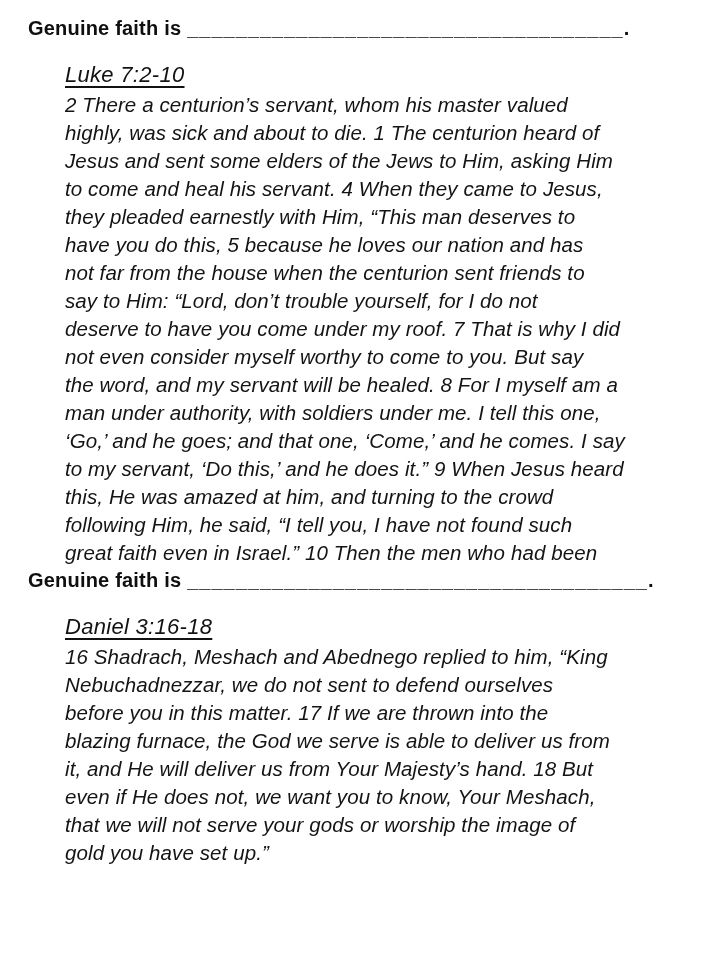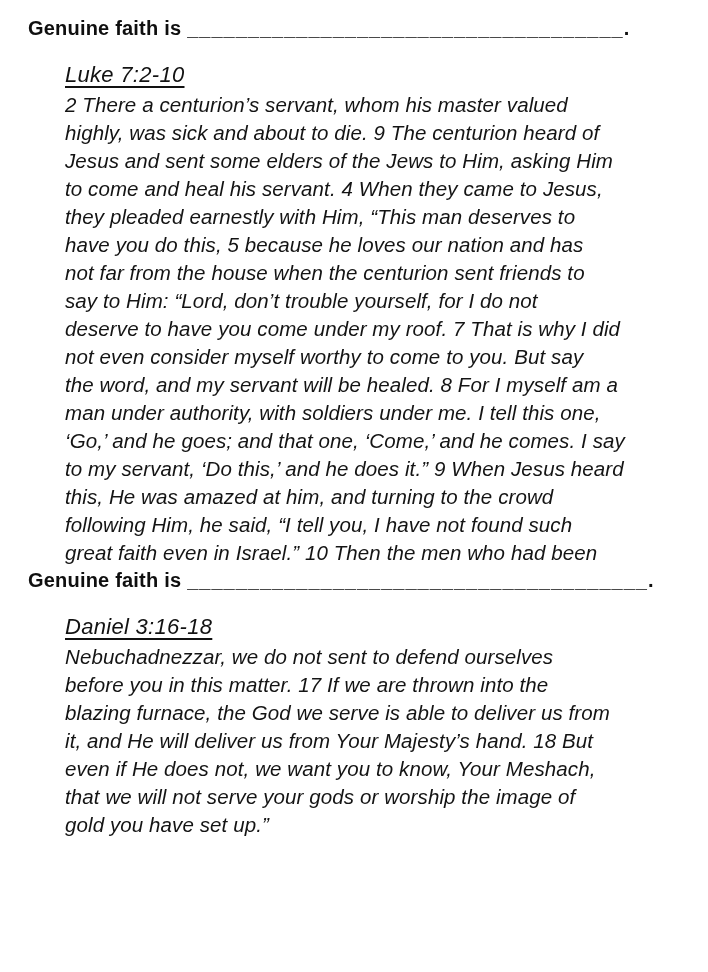--- a/index.html
+++ b/index.html
@@ -65,21 +65,21 @@
 <body>
 
 <div class="page">
 
   <div class="section">
     <div class="prompt"><span>Genuine faith is</span><span class="prompt-blank">____________________________________</span><span>.</span></div>
     <div class="section-body">
       <div class="ref">Luke 7:2-10</div>
       <div class="passage">
           <div class="passage-line">2 There a centurion’s servant, whom his master valued</div>
-          <div class="passage-line">highly, was sick and about to die. 9 The centurion heard of</div>
+          <div class="passage-line">highly, was sick and about to die. 1 The centurion heard of</div>
           <div class="passage-line">Jesus and sent some elders of the Jews to Him, asking Him</div>
           <div class="passage-line">to come and heal his servant. 4 When they came to Jesus,</div>
           <div class="passage-line">they pleaded earnestly with Him, “This man deserves to</div>
           <div class="passage-line">have you do this, 5 because he loves our nation and has</div>
           <div class="passage-line">not far from the house when the centurion sent friends to</div>
           <div class="passage-line">say to Him: “Lord, don’t trouble yourself, for I do not</div>
           <div class="passage-line">deserve to have you come under my roof. 7 That is why I did</div>
           <div class="passage-line">not even consider myself worthy to come to you. But say</div>
           <div class="passage-line">the word, and my servant will be healed. 8 For I myself am a</div>
           <div class="passage-line">man under authority, with soldiers under me. I tell this one,</div>
@@ -90,20 +90,21 @@
           <div class="passage-line">great faith even in Israel.” 10 Then the men who had been</div>
         </div>
     </div>
   </div>
 
   <div class="section">
     <div class="prompt"><span>Genuine faith is</span><span class="prompt-blank">______________________________________</span><span>.</span></div>
     <div class="section-body">
       <div class="ref">Daniel 3:16-18</div>
       <div class="passage">
+          <div class="passage-line">16 Shadrach, Meshach and Abednego replied to him, “King</div>
           <div class="passage-line">Nebuchadnezzar, we do not sent to defend ourselves</div>
           <div class="passage-line">before you in this matter. 17 If we are thrown into the</div>
           <div class="passage-line">blazing furnace, the God we serve is able to deliver us from</div>
           <div class="passage-line">it, and He will deliver us from Your Majesty’s hand. 18 But</div>
           <div class="passage-line">even if He does not, we want you to know, Your Meshach,</div>
           <div class="passage-line">that we will not serve your gods or worship the image of</div>
           <div class="passage-line">gold you have set up.”</div>
         </div>
     </div>
   </div>

